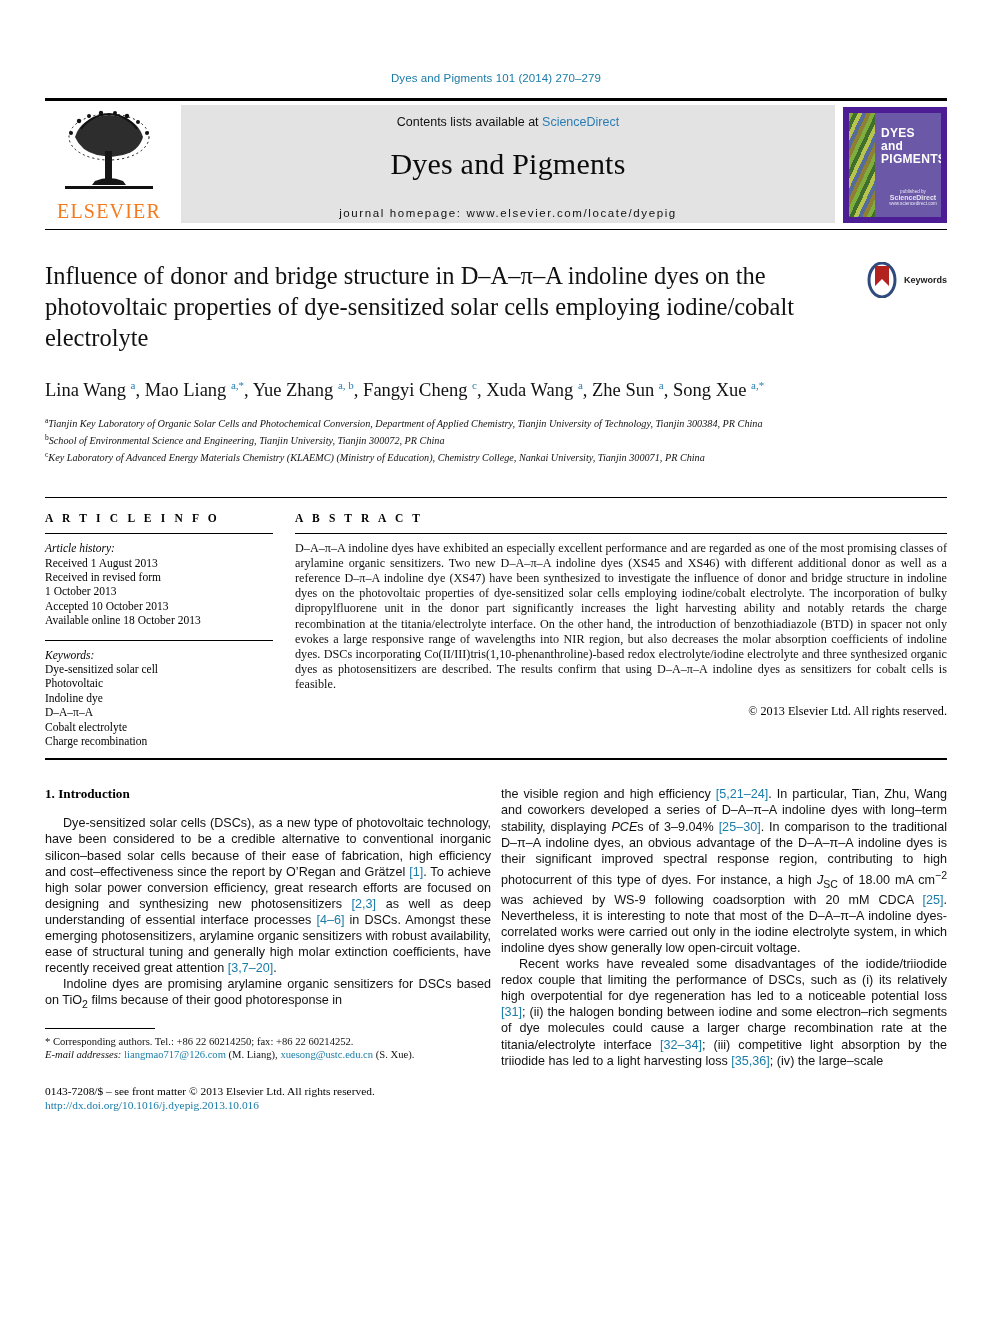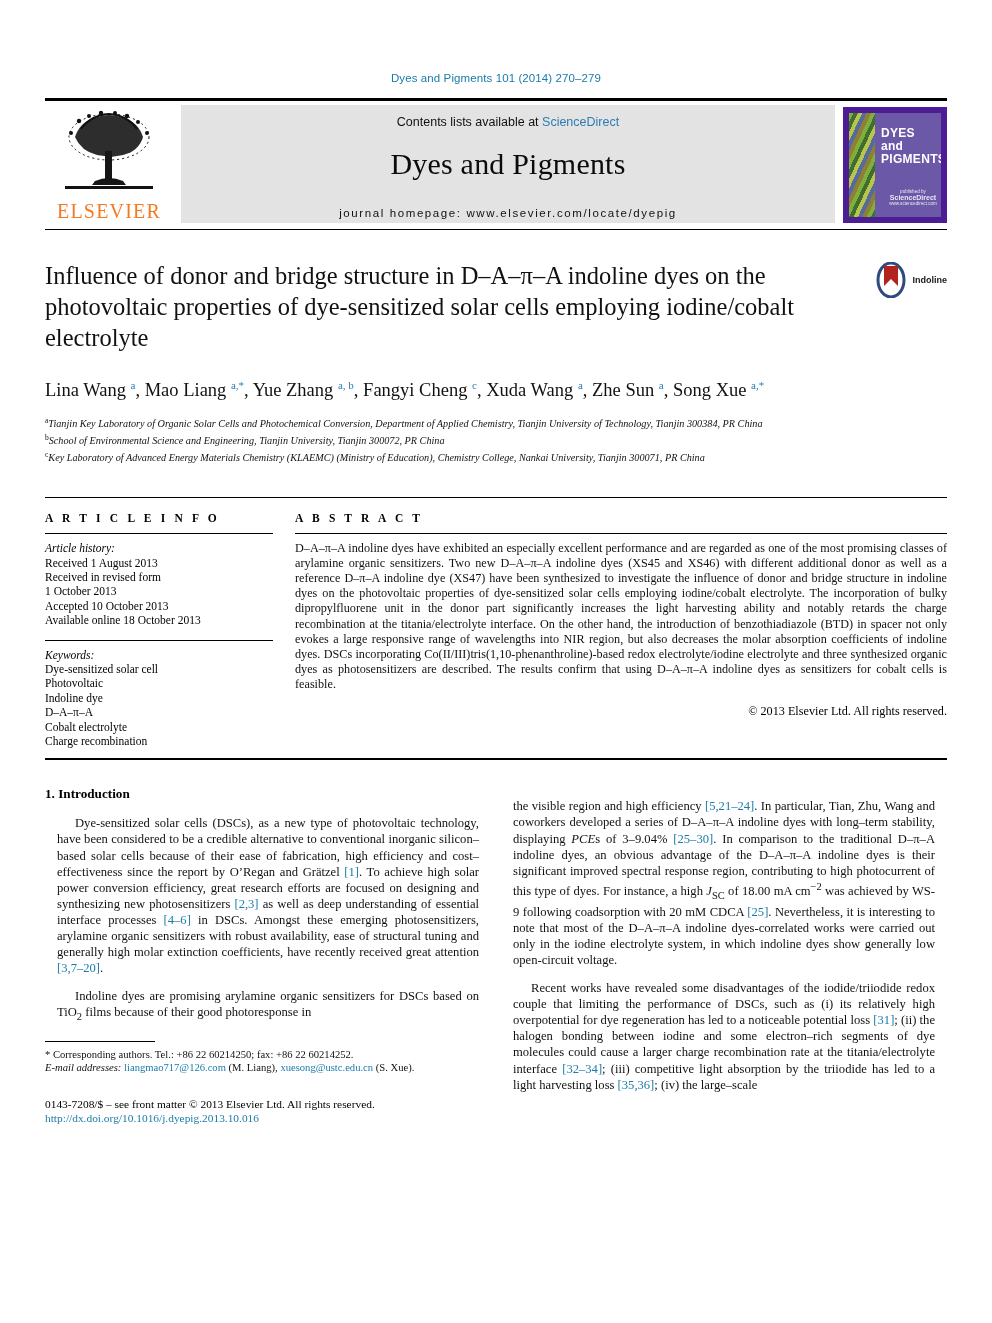--- a/index.html
+++ b/index.html
@@ -230,25 +230,25 @@
     gap: 10px;
   }
   .bcol { flex: 1 1 0; position: relative; }
   .h2 {
     font-family: "Liberation Serif", serif;
     font-weight: bold;
     font-size: 13.2px;
     margin: 0 0 13px 0;
   }
   .para {
-    font-family: Liberation Serif, serif;
+    font-family: Liberation Sans, sans-serif;
     font-size: 12.6px;
     line-height: 16.1px;
     text-align: justify;
-    margin: 12px;
+    margin: 0;
     text-indent: 18px;
     color: #111;
   }
   .para.noindent { text-indent: 0; }
   .ref { color: #1a7ba8; }
   a.link { color: #1a7ba8; text-decoration: none; }
 
   .footnote-rule {
     border-top: 1px solid #000;
     width: 110px;
@@ -324,21 +324,21 @@
   </div>
   <div class="masthead-rule"></div>
 
   <div class="title-block">
     <h1 class="article-title">Influence of donor and bridge structure in D–A–π–A indoline dyes on the photovoltaic properties of dye-sensitized solar cells employing iodine/cobalt electrolyte</h1>
     <div class="crossmark">
       <svg width="36" height="36" viewBox="0 0 36 36">
         <ellipse cx="18" cy="18" rx="13" ry="17" fill="#ffffff" stroke="#2f4a7d" stroke-width="3"></ellipse>
         <path d="M11 4 h14 v20 l-7 -7 l-7 7z" fill="#b2231f"></path>
       </svg>
-      <span class="crossmark-label">Indoline</span>
+      <span class="crossmark-label">Keywords</span>
     </div>
   </div>
 
   <div class="authors">Lina Wang <sup>a</sup>, Mao Liang <sup>a,*</sup>, Yue Zhang <sup>a, b</sup>, Fangyi Cheng <sup>c</sup>, Xuda Wang <sup>a</sup>, Zhe Sun <sup>a</sup>, Song Xue <sup>a,*</sup></div>
 
   <div class="affils">
     <div><sup>a</sup><span>Tianjin Key Laboratory of Organic Solar Cells and Photochemical Conversion, Department of Applied Chemistry, Tianjin University of Technology, Tianjin 300384, PR China</span></div>
     <div><sup>b</sup><span>School of Environmental Science and Engineering, Tianjin University, Tianjin 300072, PR China</span></div>
     <div><sup>c</sup><span>Key Laboratory of Advanced Energy Materials Chemistry (KLAEMC) (Ministry of Education), Chemistry College, Nankai University, Tianjin 300071, PR China</span></div>
   </div>

